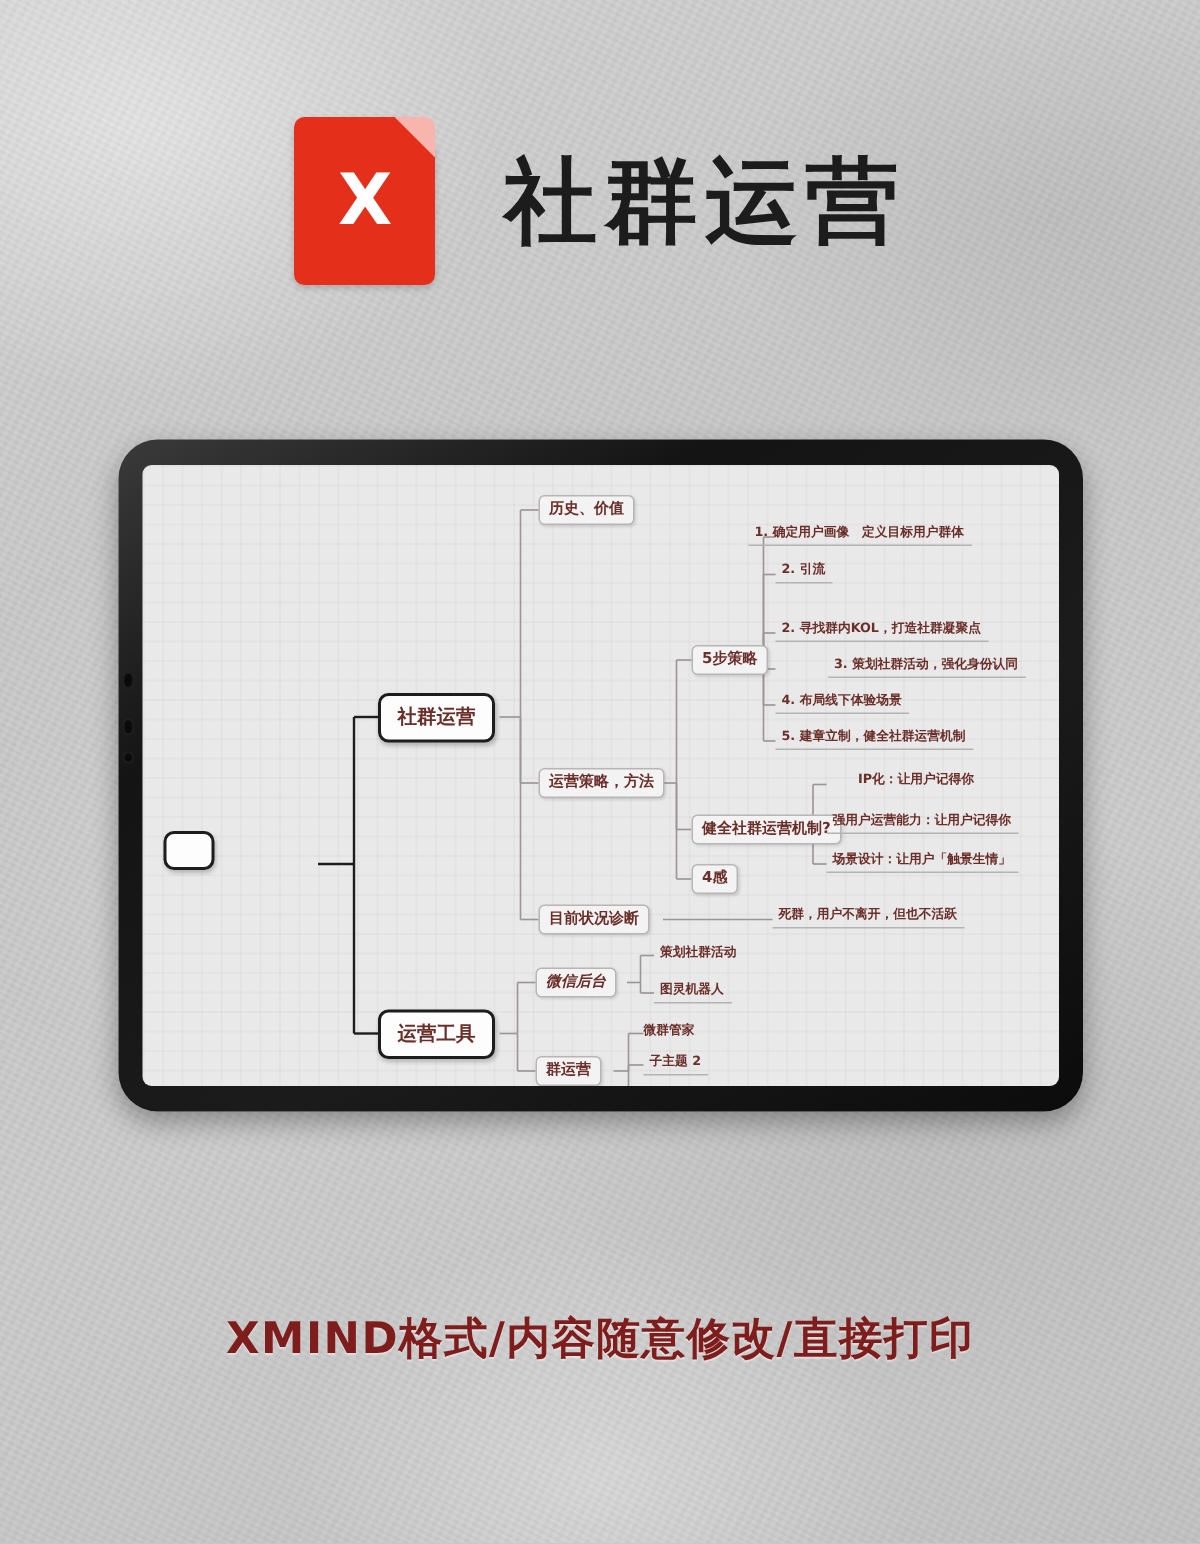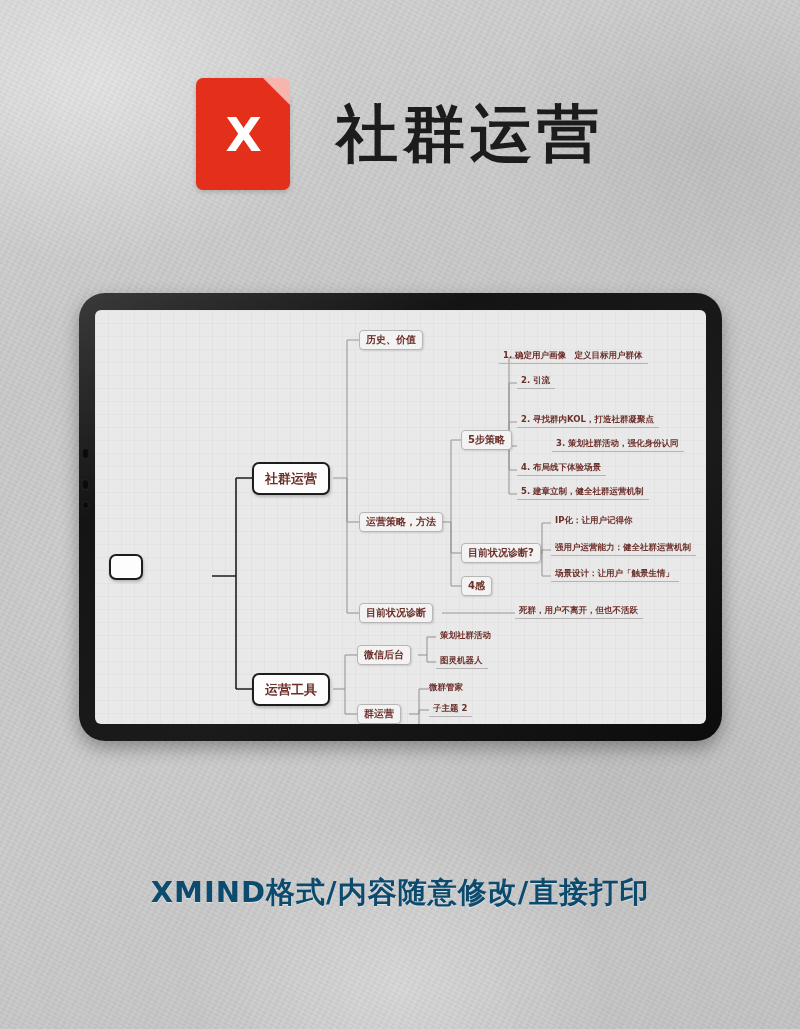--- a/index.html
+++ b/index.html
@@ -165,21 +165,21 @@
   .n-l2   { font-size: 10px;  padding: 4px 6px; }
   .n-leaf { font-size: 8.5px; padding: 3px 5px 3px 4px; }
 
   
   .caption {
     position: absolute;
     left: 0; top: 873px; width: 800px;
     text-align: center;
     font-size: 29px;
     font-weight: bold;
-    color: #0c4a6e;
+    color: #7f1d1d;
     letter-spacing: 1px;
     text-shadow: 0 1px 1px rgba(255,255,255,0.45);
   }
 </style>
 </head>
 <body>
 
 <div class="backdrop"></div>
 
 <div class="page">
@@ -276,36 +276,36 @@
 
         <div class="node boxed n-root" style="left:14px; top:244px;"></div>
 
         <div class="node boxed n-l1" style="left:157px; top:152px;">社群运营</div>
         <div class="node boxed n-l1" style="left:157px; top:363px;">运营工具</div>
 
         <div class="node outlined n-l2" style="left:264px; top:20px;">历史、价值</div>
         <div class="node outlined n-l2" style="left:264px; top:202px;">运营策略，方法</div>
         <div class="node outlined n-l2" style="left:264px; top:293px;">目前状况诊断</div>
 
-        <div class="node outlined n-l2" style="left:262px; top:335px;">微信后台</div>
+        <div class="node outlined n-l2" style="left:262px; top:335px;font-style:italic;">微信后台</div>
         <div class="node outlined n-l2" style="left:262px; top:394px;">群运营</div>
 
         <div class="node outlined n-l2" style="left:366px; top:120px;text-align:right;">5步策略</div>
-        <div class="node outlined n-l2" style="left:366px; top:233px;">目前状况诊断?</div>
+        <div class="node outlined n-l2" style="left:366px; top:233px;">健全社群运营机制?</div>
         <div class="node outlined n-l2" style="left:366px; top:266px;">4感</div>
 
         <div class="node leaf n-leaf" style="left:404px; top:38px;">1. 确定用户画像　定义目标用户群体</div>
         <div class="node leaf n-leaf" style="left:422px; top:63px;">2. 引流</div>
         <div class="node leaf n-leaf" style="left:422px; top:102px;">2. 寻找群内KOL，打造社群凝聚点</div>
         <div class="node leaf n-leaf" style="left:422px; top:126px;margin-left:35px;">3. 策划社群活动，强化身份认同</div>
         <div class="node leaf n-leaf" style="left:422px; top:150px;">4. 布局线下体验场景</div>
         <div class="node leaf n-leaf" style="left:422px; top:174px;text-align:center;">5. 建章立制，健全社群运营机制</div>
 
-        <div class="node plain n-leaf" style="left:456px; top:203px;text-align:center;">IP化：让用户记得你</div>
-        <div class="node leaf n-leaf" style="left:456px; top:230px;">强用户运营能力：健全社群运营机制</div>
+        <div class="node plain n-leaf" style="left:473px; top:203px;text-align:center;">IP化：让用户记得你</div>
+        <div class="node leaf n-leaf" style="left:456px; top:230px;">强用户运营能力：让用户记得你</div>
         <div class="node leaf n-leaf" style="left:456px; top:256px;">场景设计：让用户「触景生情」</div>
 
         <div class="node leaf n-leaf" style="left:420px; top:293px;">死群，用户不离开，但也不活跃</div>
 
         <div class="node plain n-leaf" style="left:341px; top:318px;">策划社群活动</div>
         <div class="node leaf n-leaf" style="left:341px; top:343px;">图灵机器人</div>
 
         <div class="node plain n-leaf" style="left:330px; top:370px;">微群管家</div>
         <div class="node leaf n-leaf" style="left:334px; top:391px;">子主题 2</div>
         <div class="node leaf n-leaf" style="left:334px; top:412px;">小U机器人</div>

